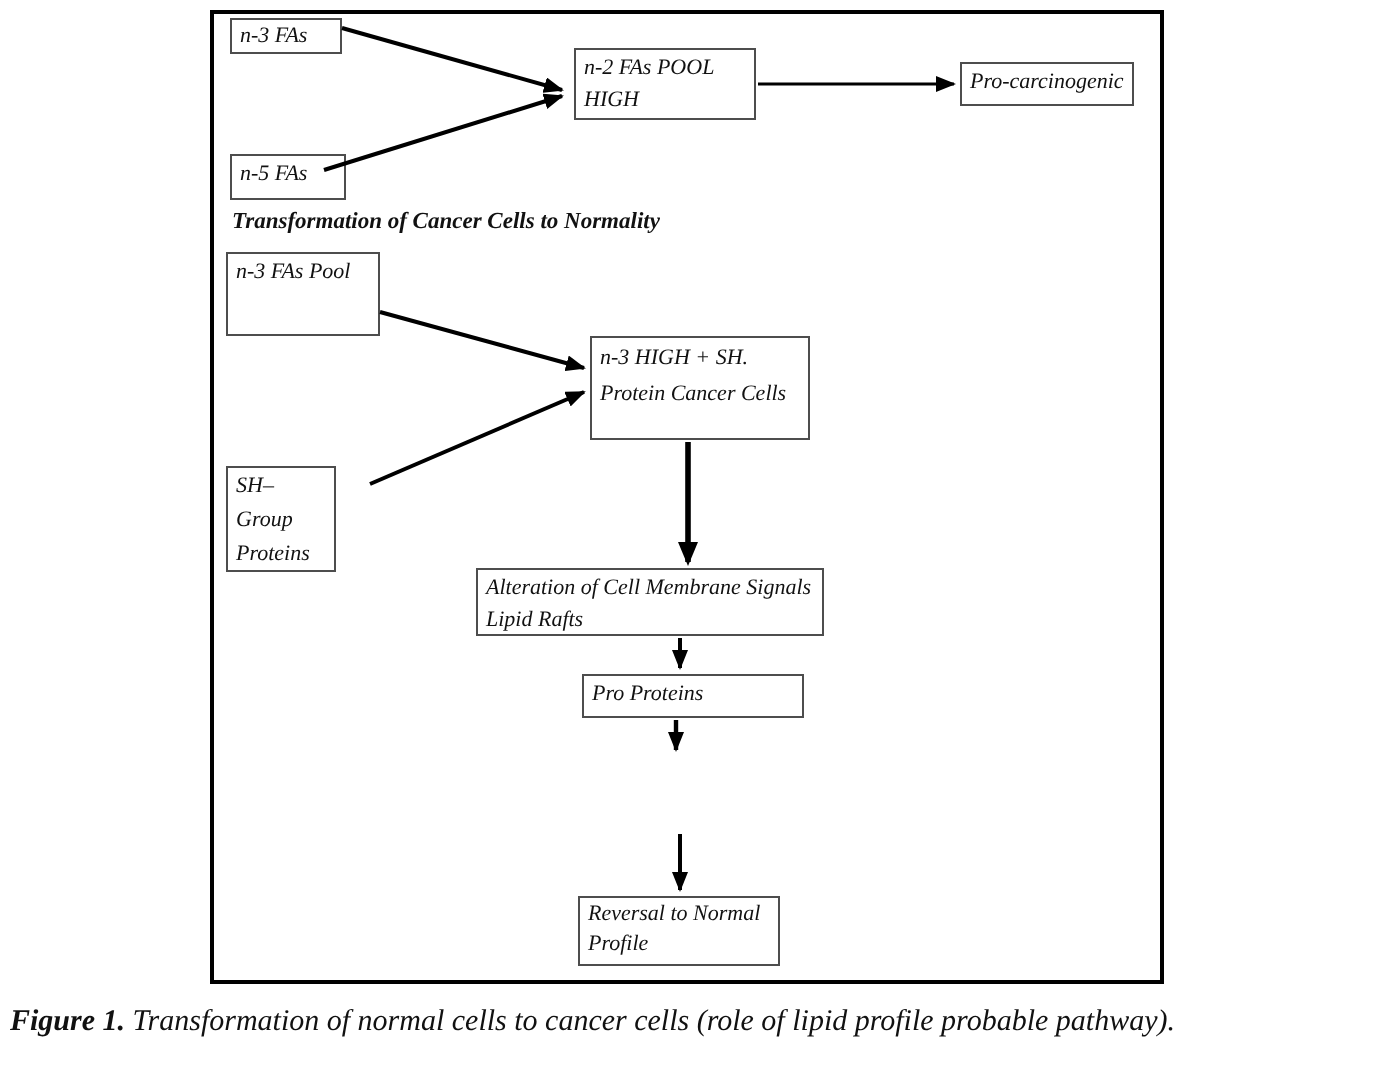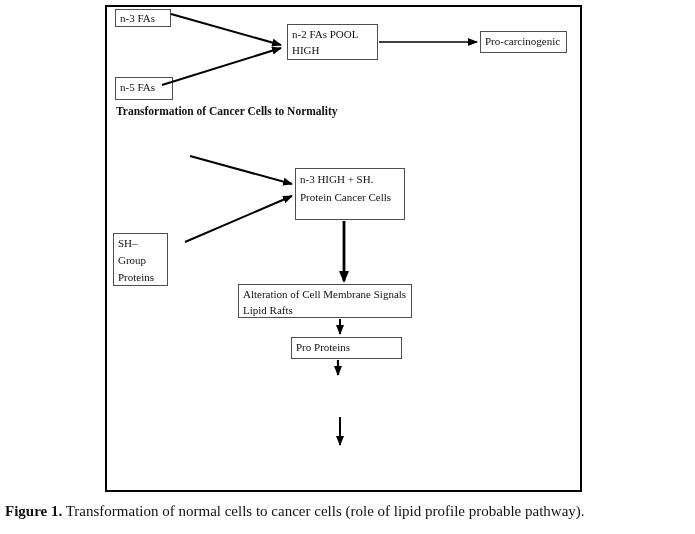--- a/index.html
+++ b/index.html
@@ -10,20 +10,21 @@
     background: var(--background, #ffffff);
     font-family: "Liberation Serif", "DejaVu Serif", serif;
     color: var(--text, #111111);
     overflow: hidden;
   }
   .stage {
     position: relative;
     width: 695px;
     height: 478px;
     background: var(--background, #ffffff);
+    font-style: italic;
   }
   .outer-box {
     position: absolute;
     left: 105px; top: 5px;
     width: 477px; height: 487px;
     border: 2px solid var(--outer-border, #000000);
     box-sizing: border-box;
     background: var(--background, #ffffff);
   }
   .node {
@@ -90,20 +91,23 @@
     <div>n-2 FAs POOL</div>
     <div>HIGH</div>
   </div>
 
   <div class="node procarc">
     <div>Pro-carcinogenic</div>
   </div>
 
   <div class="section-heading">Transformation of Cancer Cells to Normality</div>
 
+  <div class="node n3pool">
+    <div>n-3 FAs Pool</div>
+  </div>
 
   <div class="node n3high">
     <div>n-3 HIGH + SH.</div>
     <div>Protein Cancer Cells</div>
   </div>
 
   <div class="node shgroup">
     <div>SH–</div>
     <div>Group</div>
     <div>Proteins</div>
@@ -112,20 +116,24 @@
   <div class="node alteration">
     <div>Alteration of Cell Membrane Signals</div>
     <div>Lipid Rafts</div>
   </div>
 
   <div class="node prooncog">
     <div>Pro Proteins</div>
   </div>
 
 
+  <div class="node reversal">
+    <div>Reversal to Normal</div>
+    <div>Profile</div>
+  </div>
 
   <svg class="arrow-layer" width="695" height="534" viewBox="0 0 695 534" xmlns="http://www.w3.org/2000/svg">
     <defs>
       <marker id="ah" markerUnits="userSpaceOnUse" markerWidth="10" markerHeight="8" refX="9" refY="4" orient="auto">
         <path class="arrow-head" d="M0,0 L10,4 L0,8 Z"></path>
       </marker>
       <marker id="ahb" markerUnits="userSpaceOnUse" markerWidth="12" markerHeight="10" refX="10" refY="5" orient="auto">
         <path class="arrow-head" d="M0,0 L12,5 L0,10 Z"></path>
       </marker>
     </defs>

